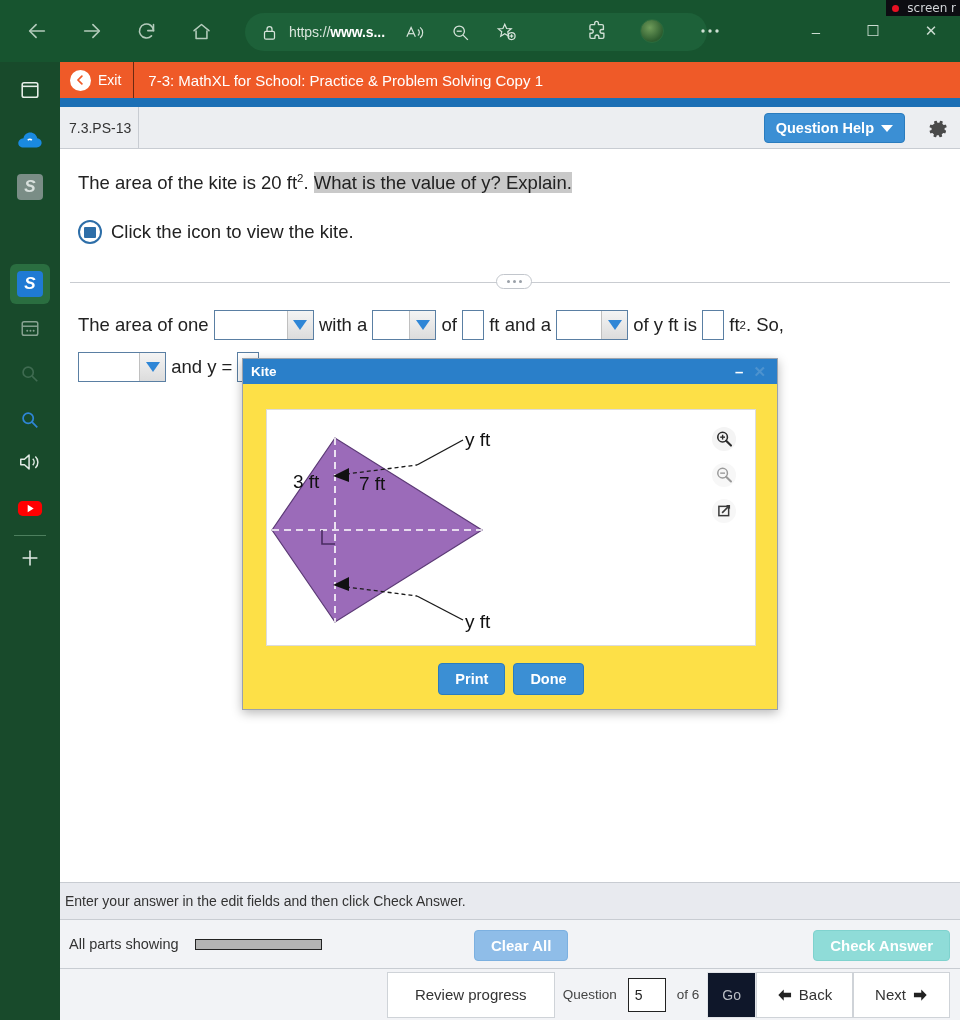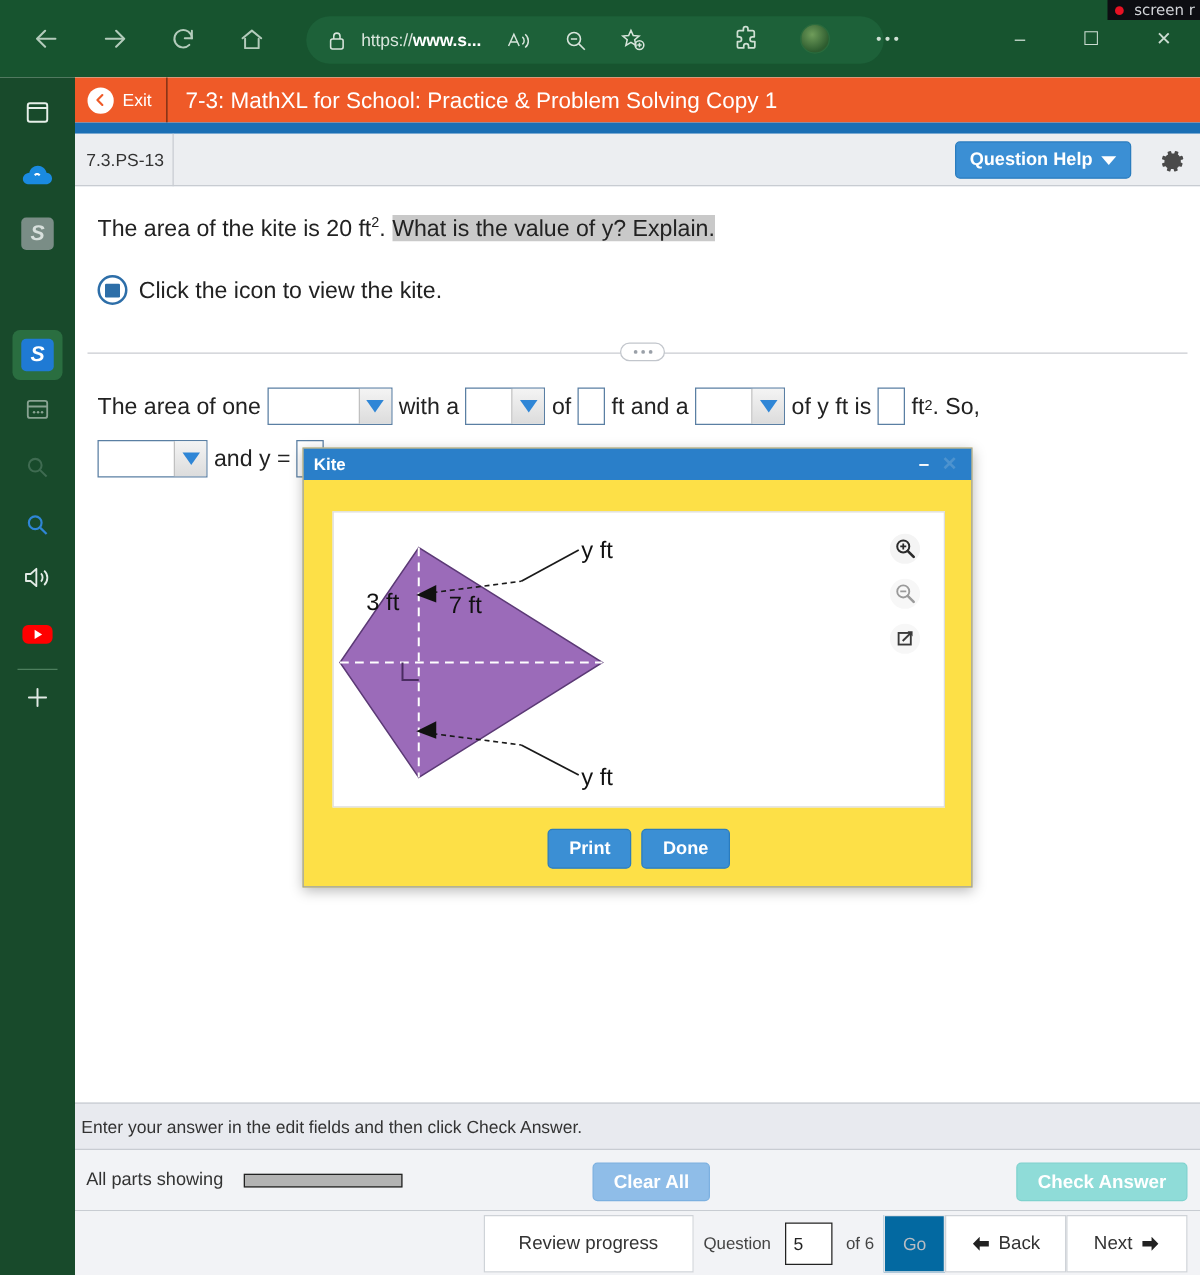--- a/index.html
+++ b/index.html
@@ -74,21 +74,21 @@
     position: absolute; left: 0; top: 0; width: 900px; height: 36px;
     background: #ef5a28; display: flex; align-items: center;
   }
   .exit-wrap { display: flex; align-items: center; gap: 7px; padding: 0 12px 0 10px; height: 36px; }
   .exit-circle {
     width: 21px; height: 21px; border-radius: 50%; background: #fff;
     display: flex; align-items: center; justify-content: center;
   }
   .exit-label { color: #fff; font-size: 14px; }
   .topbar-sep { width: 1px; height: 36px; background: #6b2a12; }
-  .topbar-title { color: #fff; font-size: 18px; padding-left: 14px; }
+  .topbar-title { color: #fff; font-size: 15px; padding-left: 14px; }
   .blue-strip { position: absolute; left: 0; top: 36px; width: 900px; height: 9px; background: #1b6fb5; }
 
   .qheader {
     position: absolute; left: 0; top: 45px; width: 900px; height: 42px;
     background: #eceef1; border-bottom: 1px solid #c8ccd2;
     display: flex; align-items: center;
   }
   .qid { font-size: 14px; color: #333; padding-left: 9px; width: 78px; }
   .qid-sep { width: 1px; height: 42px; background: #c8ccd2; }
   .qhelp-btn {
@@ -194,21 +194,21 @@
     background: #f2f3f6; display: flex; align-items: center; justify-content: flex-end;
     padding-right: 10px; gap: 0px;
   }
   .nbtn { background: #fff; border: 1px solid #cfd3d8; font-size: 15px; color: #333;
           height: 46px; display: flex; align-items: center; justify-content: center; padding: 0 16px; text-align: center; }
   .qnum { display: flex; align-items: center; gap: 11px; font-size: 13.5px; color: #444;
           background: #f2f3f6; height: 46px; padding: 0 8px; }
   .qnum-input { width: 38px; height: 34px; border: 1px solid #222; background: #fff;
                 font-size: 14px; color: #222; text-align: left; padding-left: 6px;
                 display: flex; align-items: center; font-family: "Liberation Sans", sans-serif; }
-  .go-btn { background: #0369a1; border: 1px solid #e2e4e8; color: #b9bdc3; font-size: 14px;
+  .go-btn { background: #0f172a; border: 1px solid #e2e4e8; color: #b9bdc3; font-size: 14px;
             height: 46px; display: flex; align-items: center; padding: 0 14px; }
 </style>
 </head>
 <body>
 
 <div id="root">
 
   <div class="browser-chrome">
     <div class="nav-btn" style="left:18px">
       <svg width="22" height="22" viewBox="0 0 24 24" fill="none" stroke="currentColor" stroke-width="1.8" stroke-linecap="round" stroke-linejoin="round">

